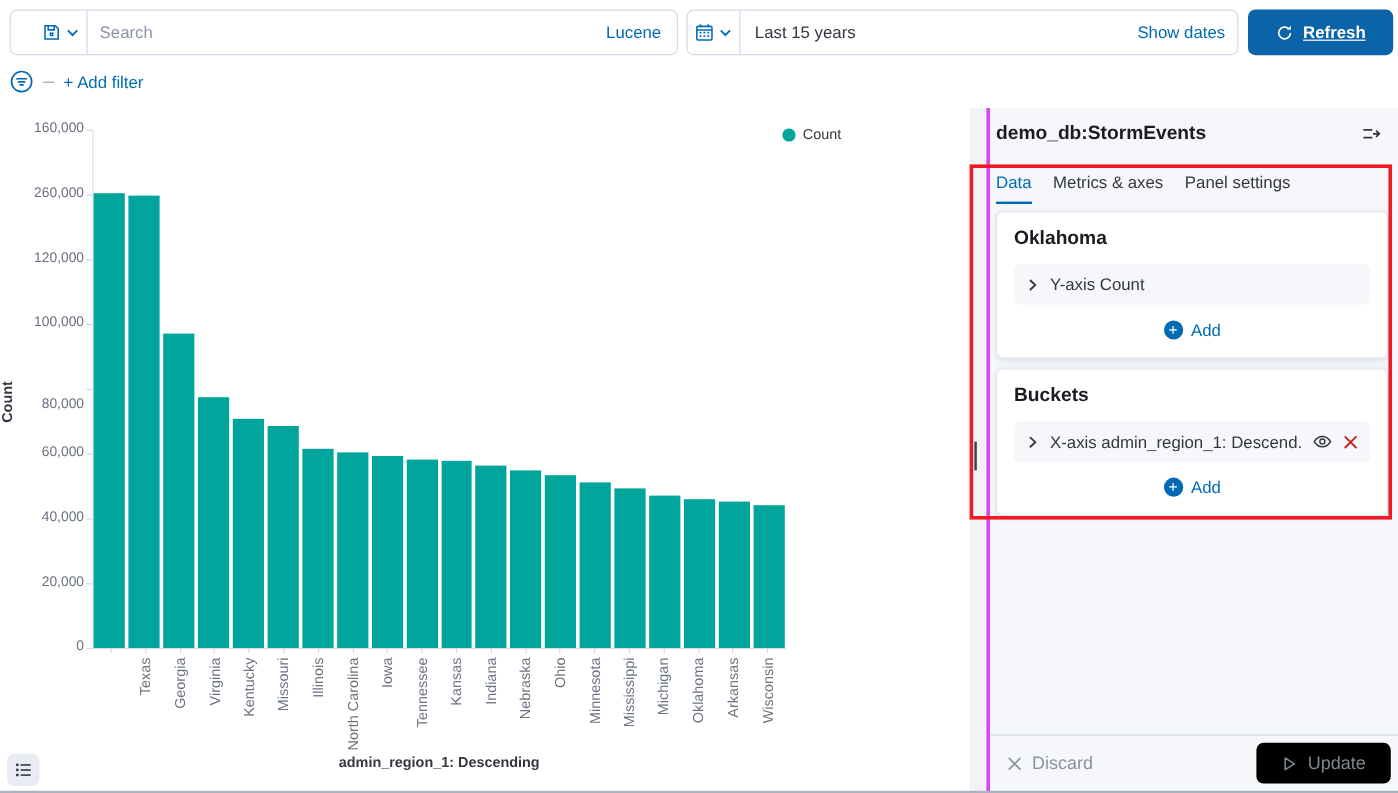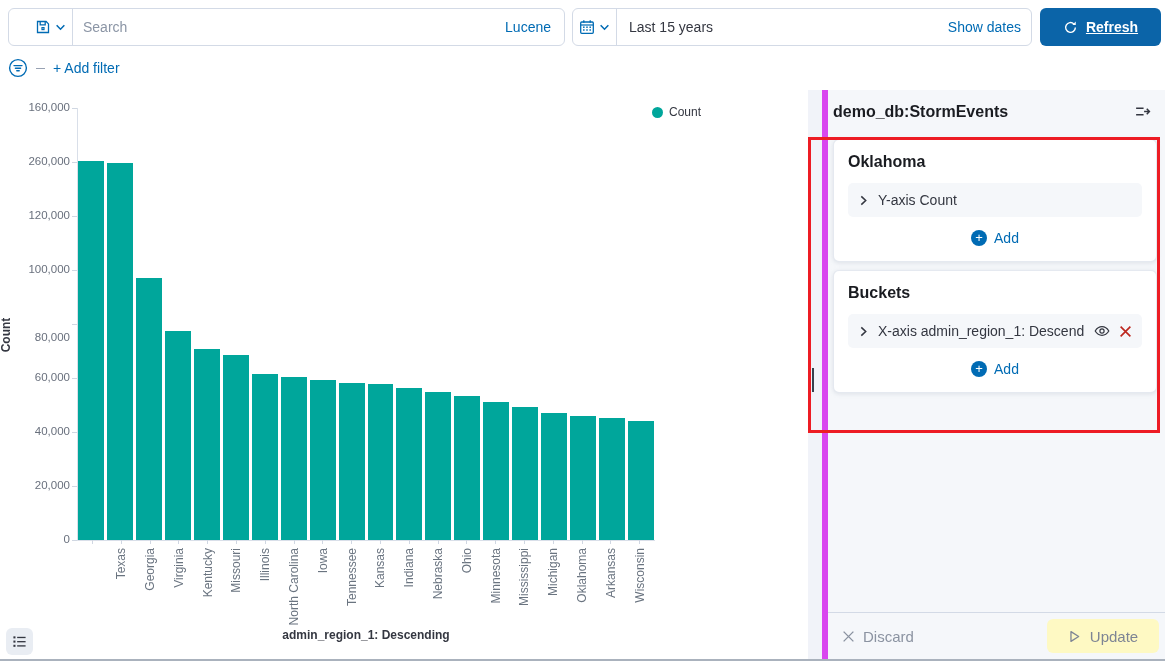--- a/index.html
+++ b/index.html
@@ -77,21 +77,21 @@
     display: flex; align-items: center; justify-content: center; cursor: pointer;
   }
 
   
   .resizer { position: absolute; left: 808px; top: 90px; width: 14px; height: 571px; background: #f1f3f9; cursor: col-resize; }
   .resize-grip { position: absolute; left: 4px; top: 278px; width: 2px; height: 24px; background: #39404d; }
 
   
   .sidebar {
     position: absolute; left: 822px; top: 90px; right: 0; bottom: 0;
-    background: #f5f7fa; border-left: 6px solid #d946ef;
+    background: #f5f7fa; border-left: 3px solid #d946ef;
   }
   .sb-header { height: 43px; display: flex; align-items: center; justify-content: space-between; padding: 0 12px 0 5px; }
   .sb-title { font-size: 16px; font-weight: 700; color: #1a1c21; }
   .collapse-btn { background: none; border: none; cursor: pointer; padding: 2px; }
   .tabs { display: flex; gap: 18px; padding: 0 0 0 5px; height: 37px; align-items: stretch; }
   .tab { display: flex; align-items: center; cursor: pointer; border-bottom: 2px solid transparent; padding-top: 2px; }
   .tab.active { color: #006bb4; border-bottom-color: #006bb4; }
   .card {
     margin: 6px 8px 0 5px; background: #fff; border-radius: 6px; padding: 13px 14px 12px;
     border: 1px solid rgba(211,218,230,.6); box-shadow: 0 1px 4px rgba(152,162,179,.25);
@@ -112,21 +112,21 @@
   .plus-circle::before { content: "+"; margin-top: -1px; }
   .add-label { color: #006bb4; }
 
   .sb-footer {
     position: absolute; left: 0; right: 0; bottom: 2px; height: 47px;
     border-top: 1px solid #d3dae6; display: flex; align-items: center; padding: 0 6px 0 14px;
   }
   .discard { display: flex; align-items: center; gap: 8px; color: #8b93a1; font-size: 15px; background: none; border: none; cursor: pointer; font-family: inherit; }
   .footer-spacer { flex: 1; }
   .update-btn {
-    width: 112px; height: 34px; background: #fef9c3; border: none; border-radius: 6px;
+    width: 112px; height: 34px; background: #000000; border: none; border-radius: 6px;
     display: flex; align-items: center; justify-content: center; gap: 9px;
     color: #7e8594; font: inherit; font-size: 15px; cursor: not-allowed;
   }
 
   
   .highlight-box {
     position: absolute; left: 808px; top: 137px; width: 352px; height: 296px;
     border: 3px solid #ed1c24; pointer-events: none; z-index: 20;
   }
   .window-bottom-edge { position: absolute; left: 0; right: 0; bottom: 0; height: 2px; background: #aab2bd; }
@@ -319,20 +319,25 @@
     <button class="collapse-btn">
       <span>
         <svg width="17" height="17" viewBox="0 0 16 16">
             <path d="M2 5h7M2 11h7" stroke="#343741" stroke-width="1.4"></path>
             <path d="M9.5 8h5M12 5.5L14.5 8 12 10.5" fill="none" stroke="#343741" stroke-width="1.4"></path>
           </svg>
       </span>
     </button>
   </div>
 
+  <div class="tabs">
+    <span class="tab active">Data</span>
+    <span class="tab">Metrics &amp; axes</span>
+    <span class="tab">Panel settings</span>
+  </div>
 
   <div class="card">
     <div class="card-title">Oklahoma</div>
     <div class="agg-row">
       <span>
         <svg width="11" height="11" viewBox="0 0 10 10">
             <path d="M3 1.2L7 5 3 8.8" fill="none" stroke="#343741" stroke-width="1.4"></path>
           </svg>
       </span>
       <span class="agg-label">Y-axis Count</span>

